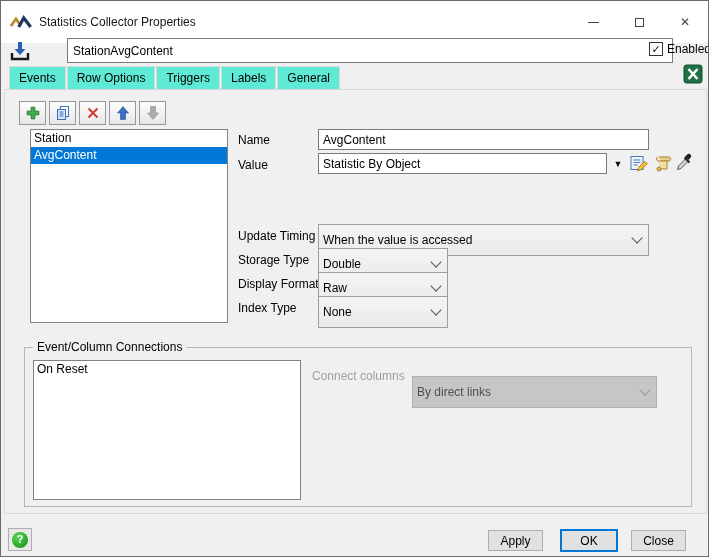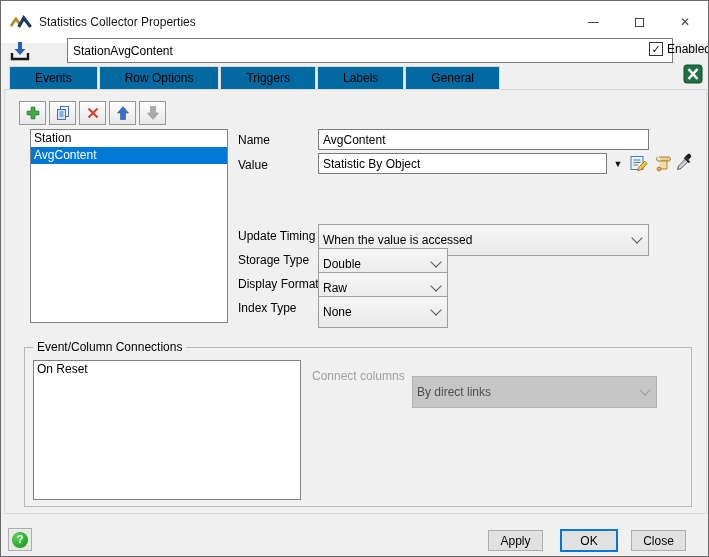--- a/index.html
+++ b/index.html
@@ -46,22 +46,22 @@
   }
   .enabled-label { margin-left:4px; }
   .excel-btn { position:absolute; left:682px; top:63px; width:20px; height:20px; }
 
   
   .tabstrip {
     position:absolute; left:3px; top:60px; width:703px; height:28px;
     display:flex; align-items:flex-end; padding-left:5px;
   }
   .tab {
-    height:23px; background:#0369a1; border:1px solid #d9d9d9; border-bottom:none;
-    display:flex; align-items:center; padding:0 25px; margin-right:1px;
+    height:23px; background:#5eead4; border:1px solid #d9d9d9; border-bottom:none;
+    display:flex; align-items:center; padding:0 9px; margin-right:1px;
     position:relative; cursor:default;
   }
   .tab.active {
     height:28px; background:#fcfcfc; z-index:3; border-color:#c7c7c7;
     padding:0 12px; margin-bottom:-1px;
   }
   .page {
     position:absolute; left:3px; top:88px; width:703px; height:425px;
     border:1px solid #d9d9d9; background:#f0f0f0;
   }

